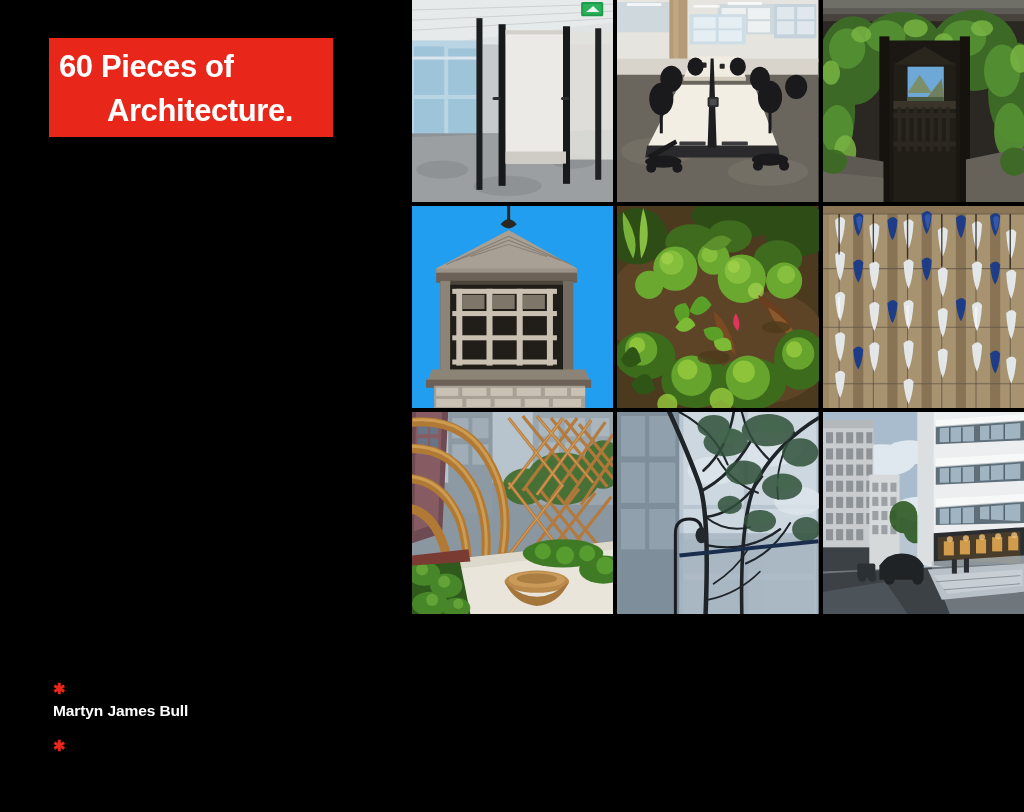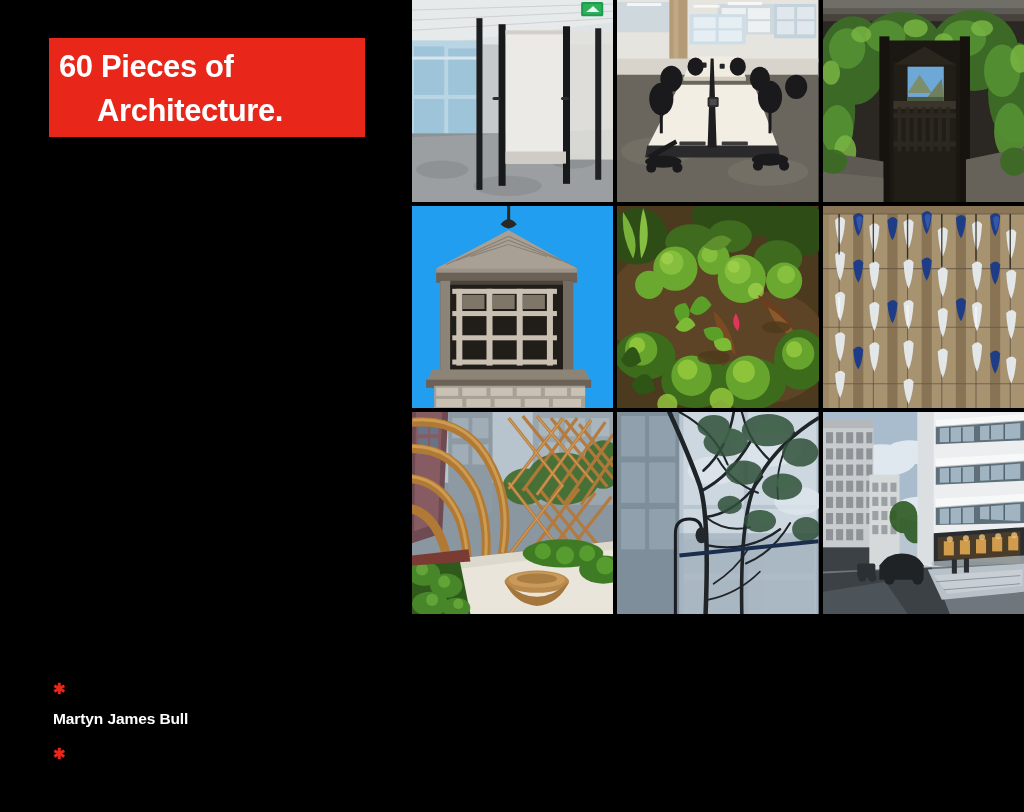--- a/index.html
+++ b/index.html
@@ -14,36 +14,36 @@
     overflow: hidden;
     font-family: "Liberation Sans", sans-serif;
     -webkit-font-smoothing: antialiased;
   }
 
   
   #title-block {
     position: absolute;
     left: 49px;
     top: 38px;
-    width: 316px;
+    width: 284px;
     height: 99px;
     background: #e8271a;
     box-sizing: border-box;
     padding: 7px 16px 0 6px;
   }
   .title-line {
     color: #ffffff;
     font-size: 31px;
     font-weight: bold;
     line-height: 44px;
     letter-spacing: -0.4px;
     white-space: nowrap;
   }
   .title-line-1 { text-align: left; padding-left: 4px; }
-  .title-line-2 { text-align: center; padding-right: 24px; }
+  .title-line-2 { text-align: right; padding-right: 24px; }
 
   
   #photo-grid {
     position: absolute;
     left: 412px;
     top: 0px;
     width: 612px;
     height: 614px;
     display: grid;
     grid-template-columns: 1fr 1fr 1fr;
@@ -74,21 +74,21 @@
     height: 14px;
     font-weight: bold;
   }
   .credit-text {
     display: block;
     color: #ffffff;
     font-size: 15.5px;
     font-weight: bold;
     line-height: 22px;
     letter-spacing: -0.1px;
-    margin-top: 12px;
+    margin-top: 4px;
   }
   a.credit-text { text-decoration: none; }
 </style>
 </head>
 <body>
 
 <div id="title-block">
   <div class="title-line title-line-1">60 Pieces of</div>
   <div class="title-line title-line-2">Architecture.</div>
 </div>

